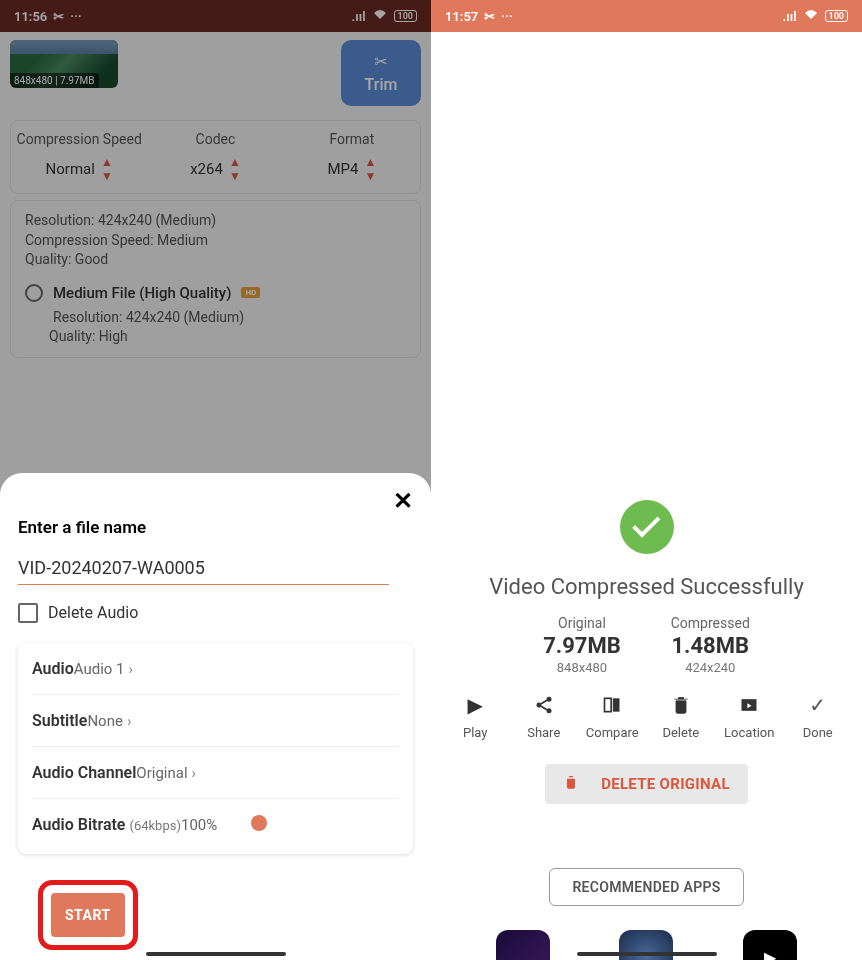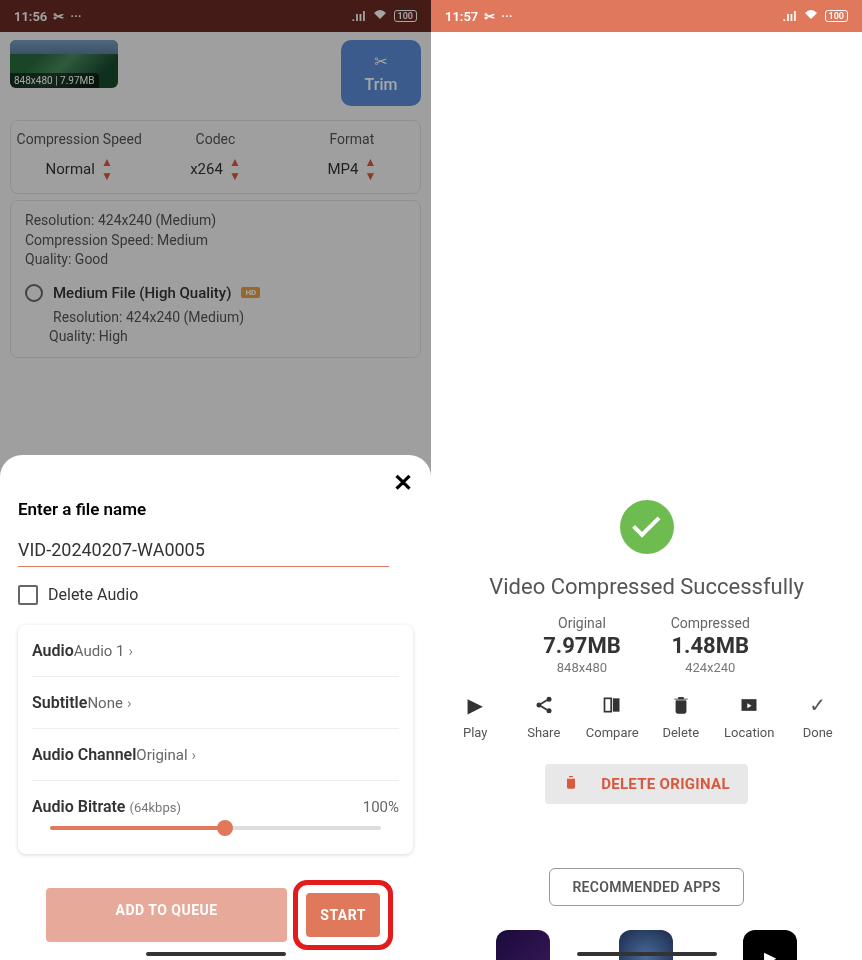--- a/index.html
+++ b/index.html
@@ -44,21 +44,21 @@
   
   .card { background: #fff; border-radius: 8px; box-shadow: 0 1px 4px rgba(0,0,0,0.15); margin-top: 20px; padding: 0 14px; }
   .card-row { display: flex; justify-content: flex-start; align-items: center; padding: 16px 0; border-bottom: 1px solid #eee; }
   .card-row:last-child { border-bottom: none; padding-bottom: 20px; }
   .card-label { font-size: 16px; font-weight: 600; color: #333; }
   .card-sub { font-size: 13px; color: #777; font-weight: 400; }
   .card-value { font-size: 15px; color: #666; display: flex; align-items: center; gap: 4px; }
   .chev { color: #888; }
   .toggle { width: 34px; height: 18px; background: #ccc; border-radius: 9px; position: relative; }
   .toggle::after { content:""; width: 20px; height: 20px; background: #f3f3f3; border-radius: 50%; position: absolute; left: -2px; top: -1px; box-shadow: 0 1px 3px rgba(0,0,0,0.3); }
-  .bitrate-row { flex-direction: column; align-items: stretch; gap: 4px; }
+  .bitrate-row { flex-direction: row; align-items: stretch; gap: 24px; }
   .bitrate-top { display: flex; justify-content: space-between; align-items: baseline; }
   .slider { position: relative; height: 4px; background: #ddd; border-radius: 2px; margin: 6px 18px 4px; }
   .slider-fill { position: absolute; height: 100%; background: #e0785b; border-radius: 2px; width: 53%; }
   .slider-thumb { position: absolute; left: 53%; top: 50%; transform: translate(-50%,-50%); width: 16px; height: 16px; background: #e0785b; border-radius: 50%; }
   
   .btn-row { display: flex; gap: 14px; margin-top: 34px; padding: 0 28px; }
   .btn { flex: 1; padding: 14px; text-align: center; font-size: 14px; font-weight: 700; color: #fff; border-radius: 4px; letter-spacing: 0.5px; }
   .btn-queue { background: #e6a99a; }
   .btn-start { background: #e0785b; }
   .start-highlight { border: 5px solid #e31b1b; border-radius: 14px; padding: 8px; margin: -8px; }
@@ -195,21 +195,20 @@
           <span class="card-value">100%</span>
         </div>
         <div class="slider">
           <div class="slider-fill"></div>
           <div class="slider-thumb"></div>
         </div>
       </div>
     </div>
 
     <div class="btn-row">
-      <div class="btn btn-queue">ADD TO QUEUE</div>
       <div class="start-highlight">
         <div class="btn btn-start">START</div>
       </div>
     </div>
   </div>
   <div class="home-indicator"></div>
 </div>
 
 <div class="screen screen-right">
   <div class="status-bar status-right-bg">

